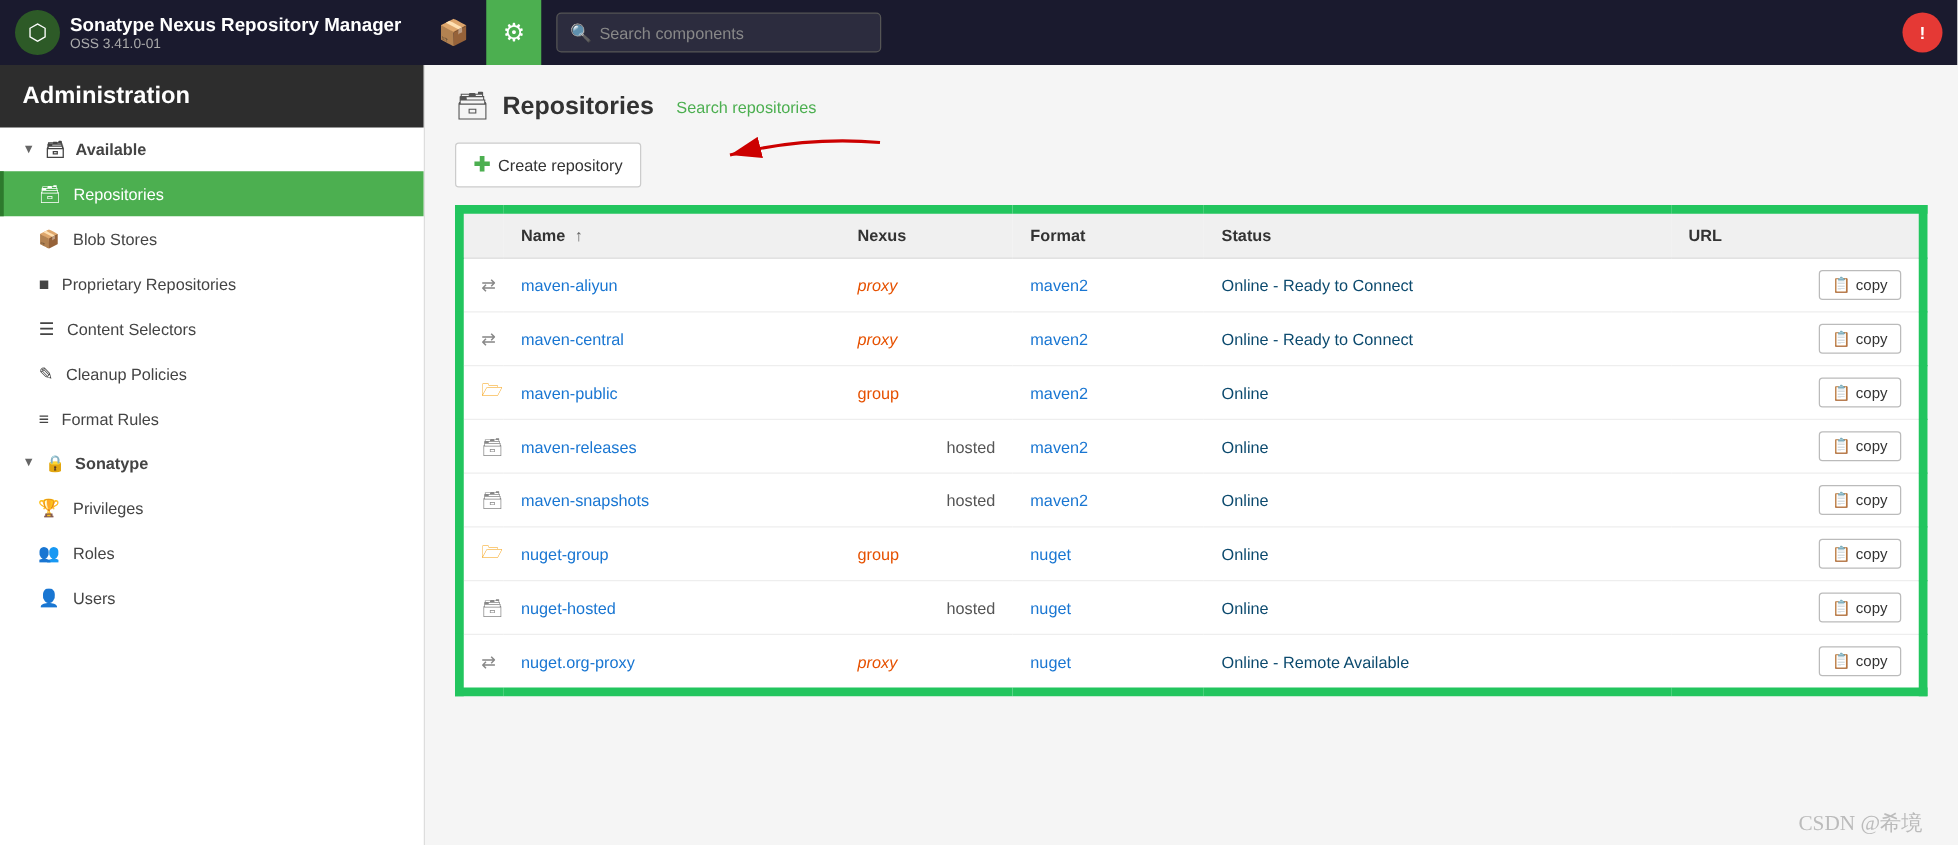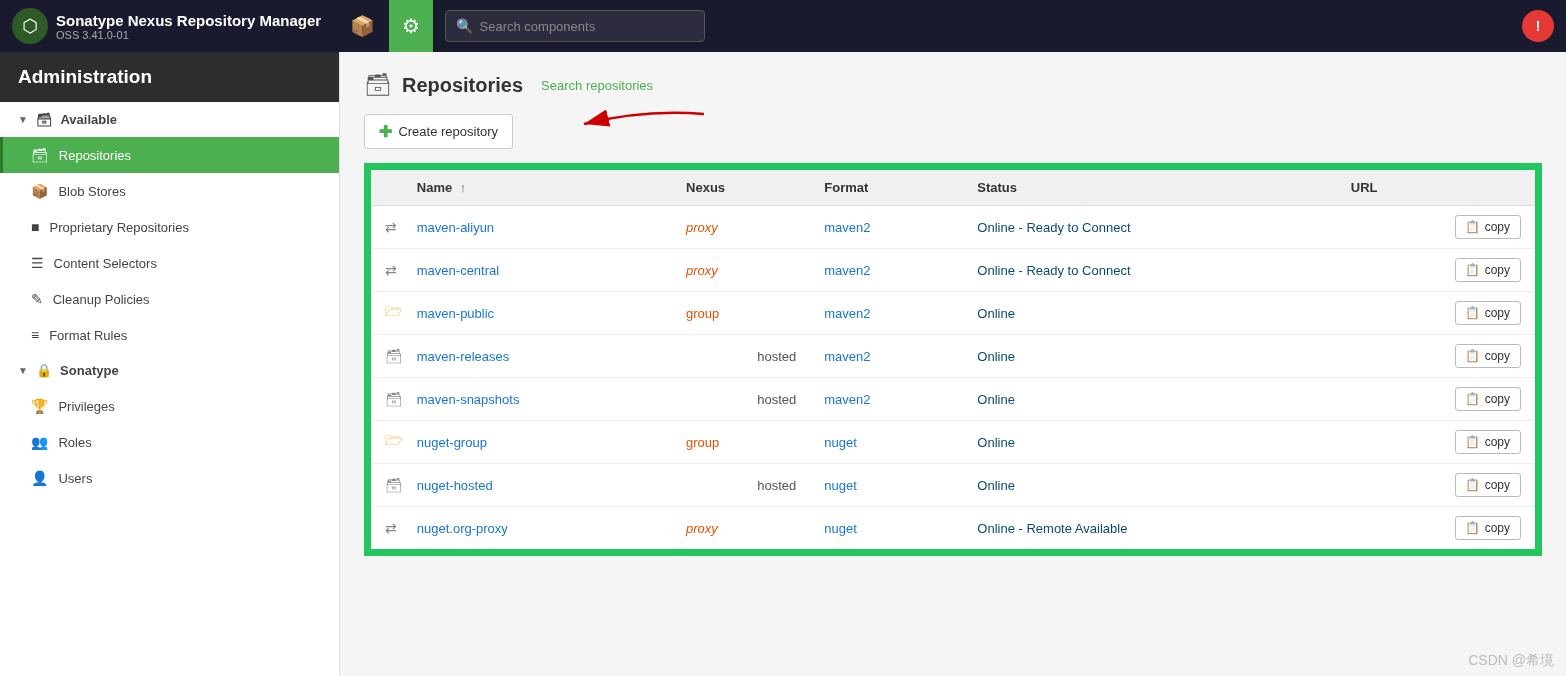--- a/index.html
+++ b/index.html
@@ -181,22 +181,22 @@
       padding: 4px 10px;
       font-size: 12px; color: #333;
       cursor: pointer; display: inline-flex; align-items: center; gap: 4px;
     }
     .row-icon { font-size: 14px; color: #888; }
     .row-icon.group { color: #f59e0b; }
     td.icon-cell { width: 30px; padding-right: 0; }
 
     .watermark {
       position: fixed;
-      bottom: 6px; right: 12px;
-      font-size: 14px; color: #bbb;
+      bottom: 6px; right: 28px;
+      font-size: 17px; color: #bbb; font-family: Liberation Serif, serif;
     }
   </style>
 </head>
 <body>
 
 <div class="topnav">
   <div class="topnav-logo">
     <div class="topnav-logo-icon">⬡</div>
     <div class="topnav-title">
       <div class="app-name">Sonatype Nexus Repository Manager</div>

